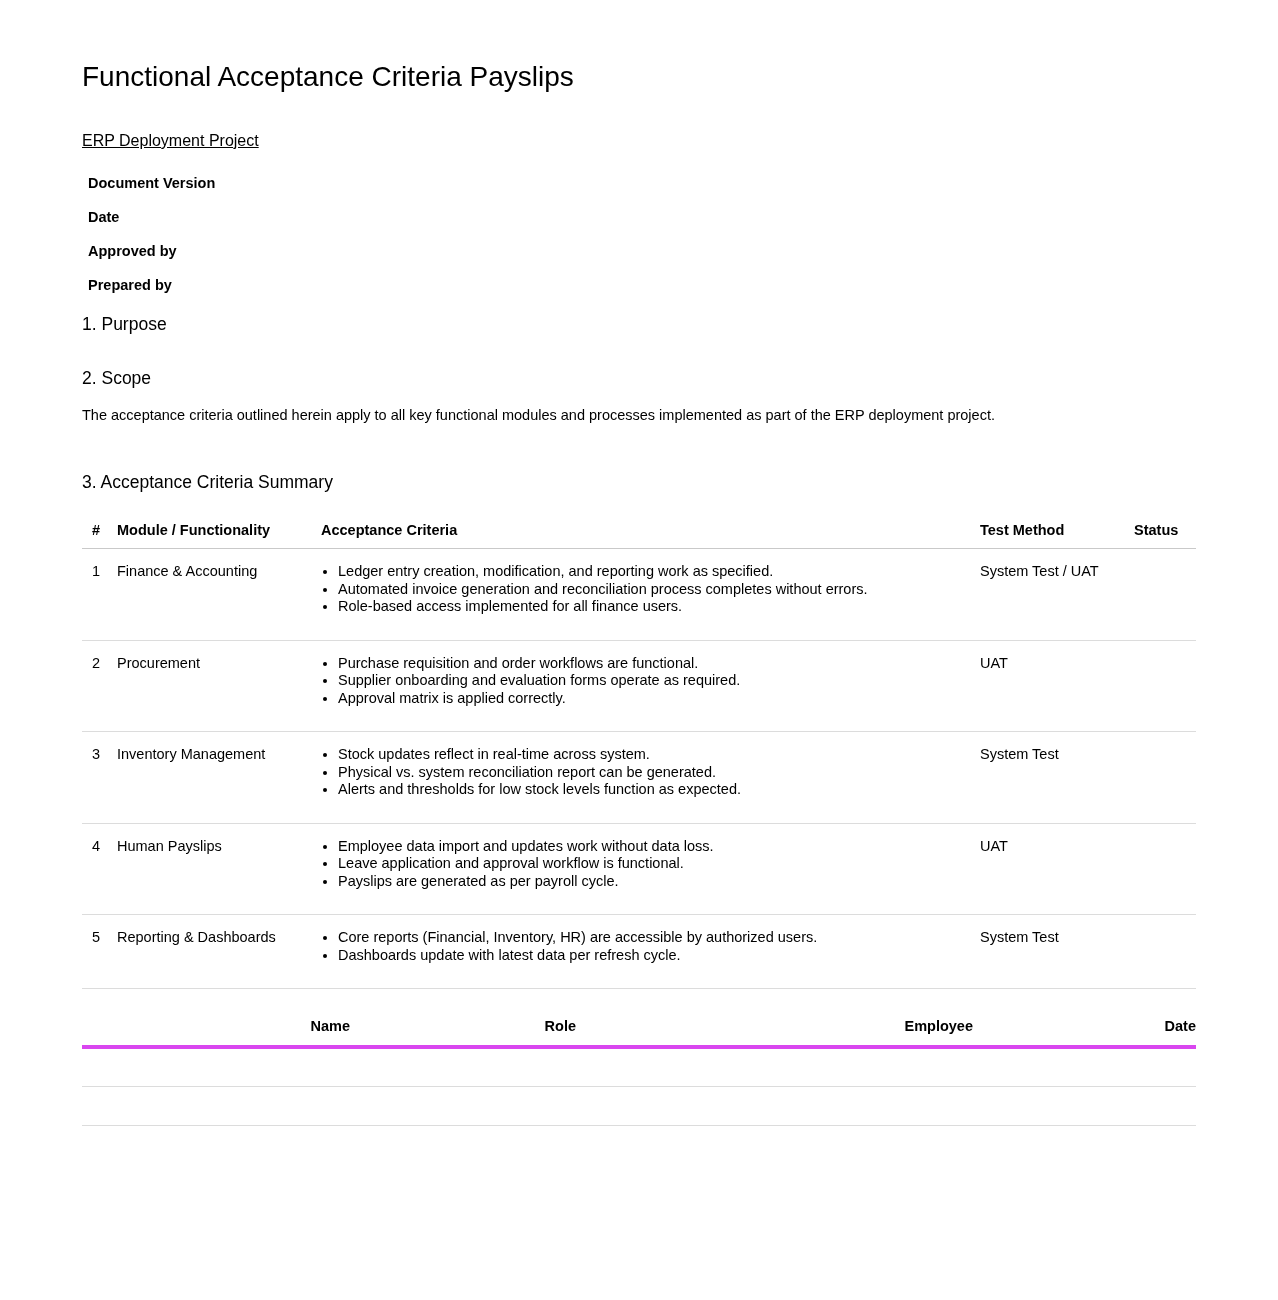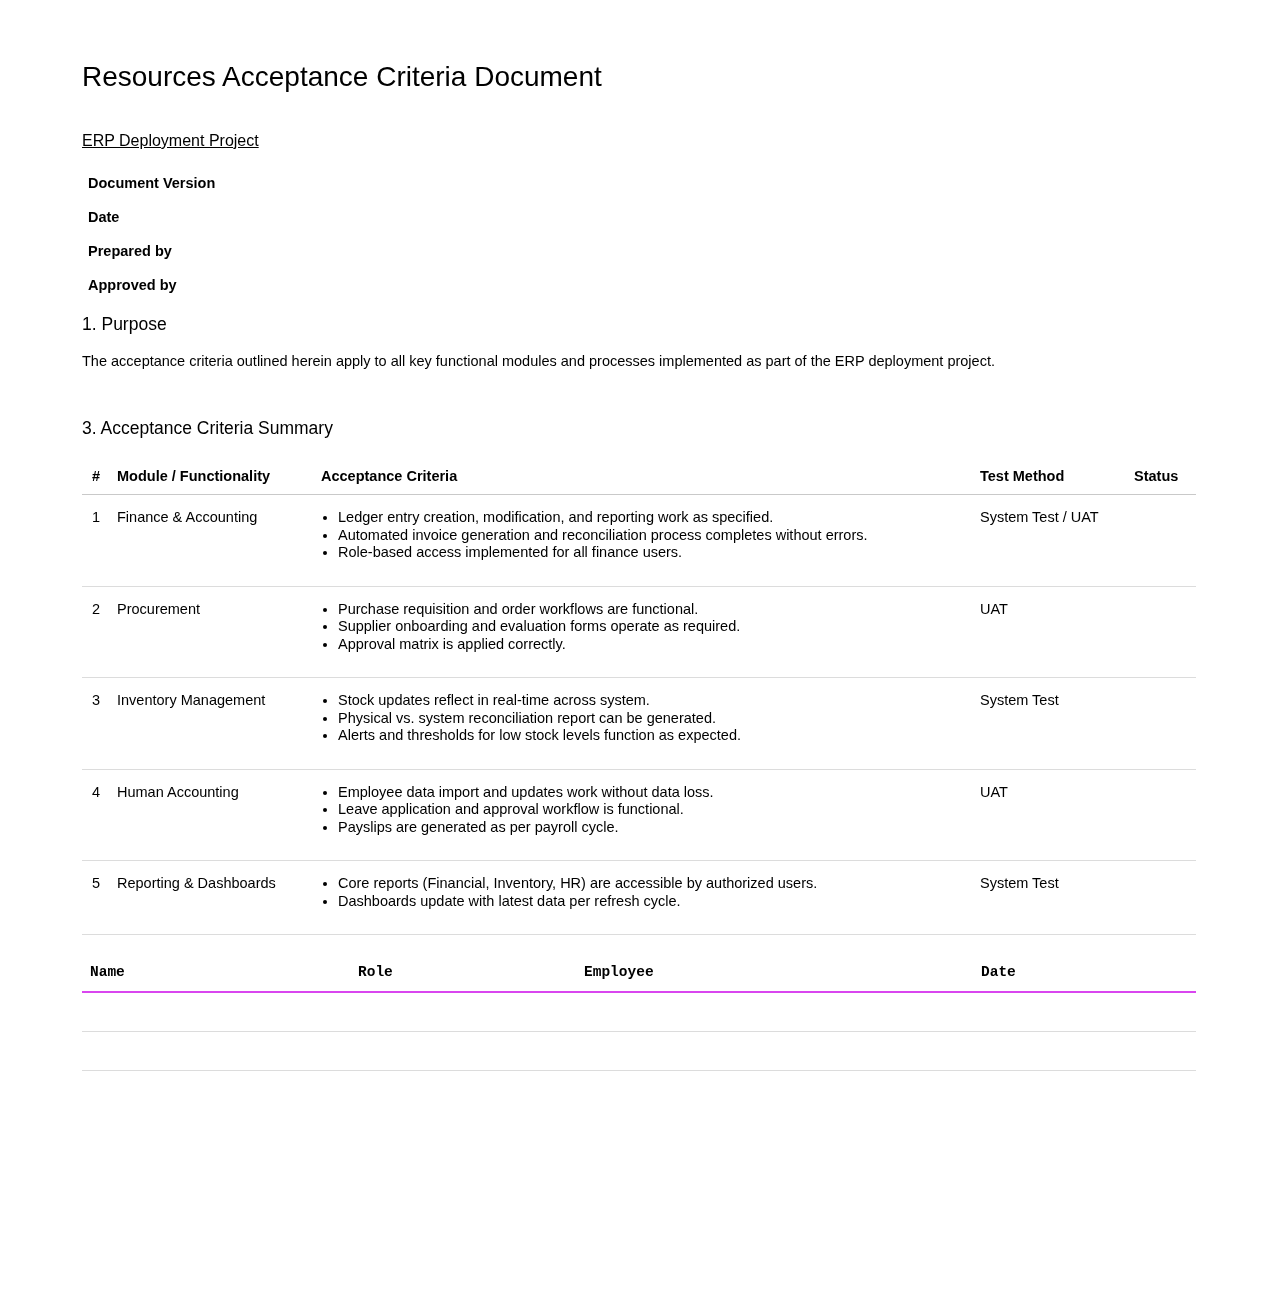--- a/index.html
+++ b/index.html
@@ -84,51 +84,51 @@
   }
 
   table.signoff-table {
     margin-top: 30px;
     width: 1114px;
     border-collapse: collapse;
     table-layout: fixed;
     font-size: 14.5px;
   }
   table.signoff-table th {
-    text-align: left;
+    text-align: right;
     font-weight: 700;
     padding: 0 0 11px 8px;
     line-height: 15px;
-    border-bottom: 2px solid #d946ef;
-    font-family: Liberation Mono, monospace;
+    border-bottom: 4px solid #d946ef;
   }
   table.signoff-table td {
     height: 39px;
     padding: 0 0 0 8px;
     border-bottom: 1px solid #dcdcdc;
   }
 </style>
 </head>
 <body>
 
 <div class="page">
 
-  <h1 class="doc-title">Resources Acceptance Criteria Document</h1>
+  <h1 class="doc-title">Functional Acceptance Criteria Payslips</h1>
 
   <p class="subtitle">ERP Deployment Project</p>
 
   <div class="meta">
     <p>Document Version</p>
     <p>Date</p>
+    <p>Approved by</p>
     <p>Prepared by</p>
-    <p>Approved by</p>
   </div>
 
   <h2 class="section-heading purpose">1. Purpose</h2>
 
+  <h2 class="section-heading scope">2. Scope</h2>
   <p class="body single">The acceptance criteria outlined herein apply to all key functional modules and processes implemented as part of the ERP deployment project.</p>
 
   <h2 class="section-heading summary">3. Acceptance Criteria Summary</h2>
 
   <table class="criteria-table">
     <colgroup>
       <col style="width:25px">
       <col style="width:204px">
       <col style="width:659px">
       <col style="width:154px">
@@ -178,21 +178,21 @@
               <li>Stock updates reflect in real-time across system.</li>
               <li>Physical vs. system reconciliation report can be generated.</li>
               <li>Alerts and thresholds for low stock levels function as expected.</li>
             </ul>
           </td>
           <td>System Test</td>
           <td></td>
         </tr>
         <tr>
           <td>4</td>
-          <td>Human Accounting</td>
+          <td>Human Payslips</td>
           <td>
             <ul>
               <li>Employee data import and updates work without data loss.</li>
               <li>Leave application and approval workflow is functional.</li>
               <li>Payslips are generated as per payroll cycle.</li>
             </ul>
           </td>
           <td>UAT</td>
           <td></td>
         </tr>

